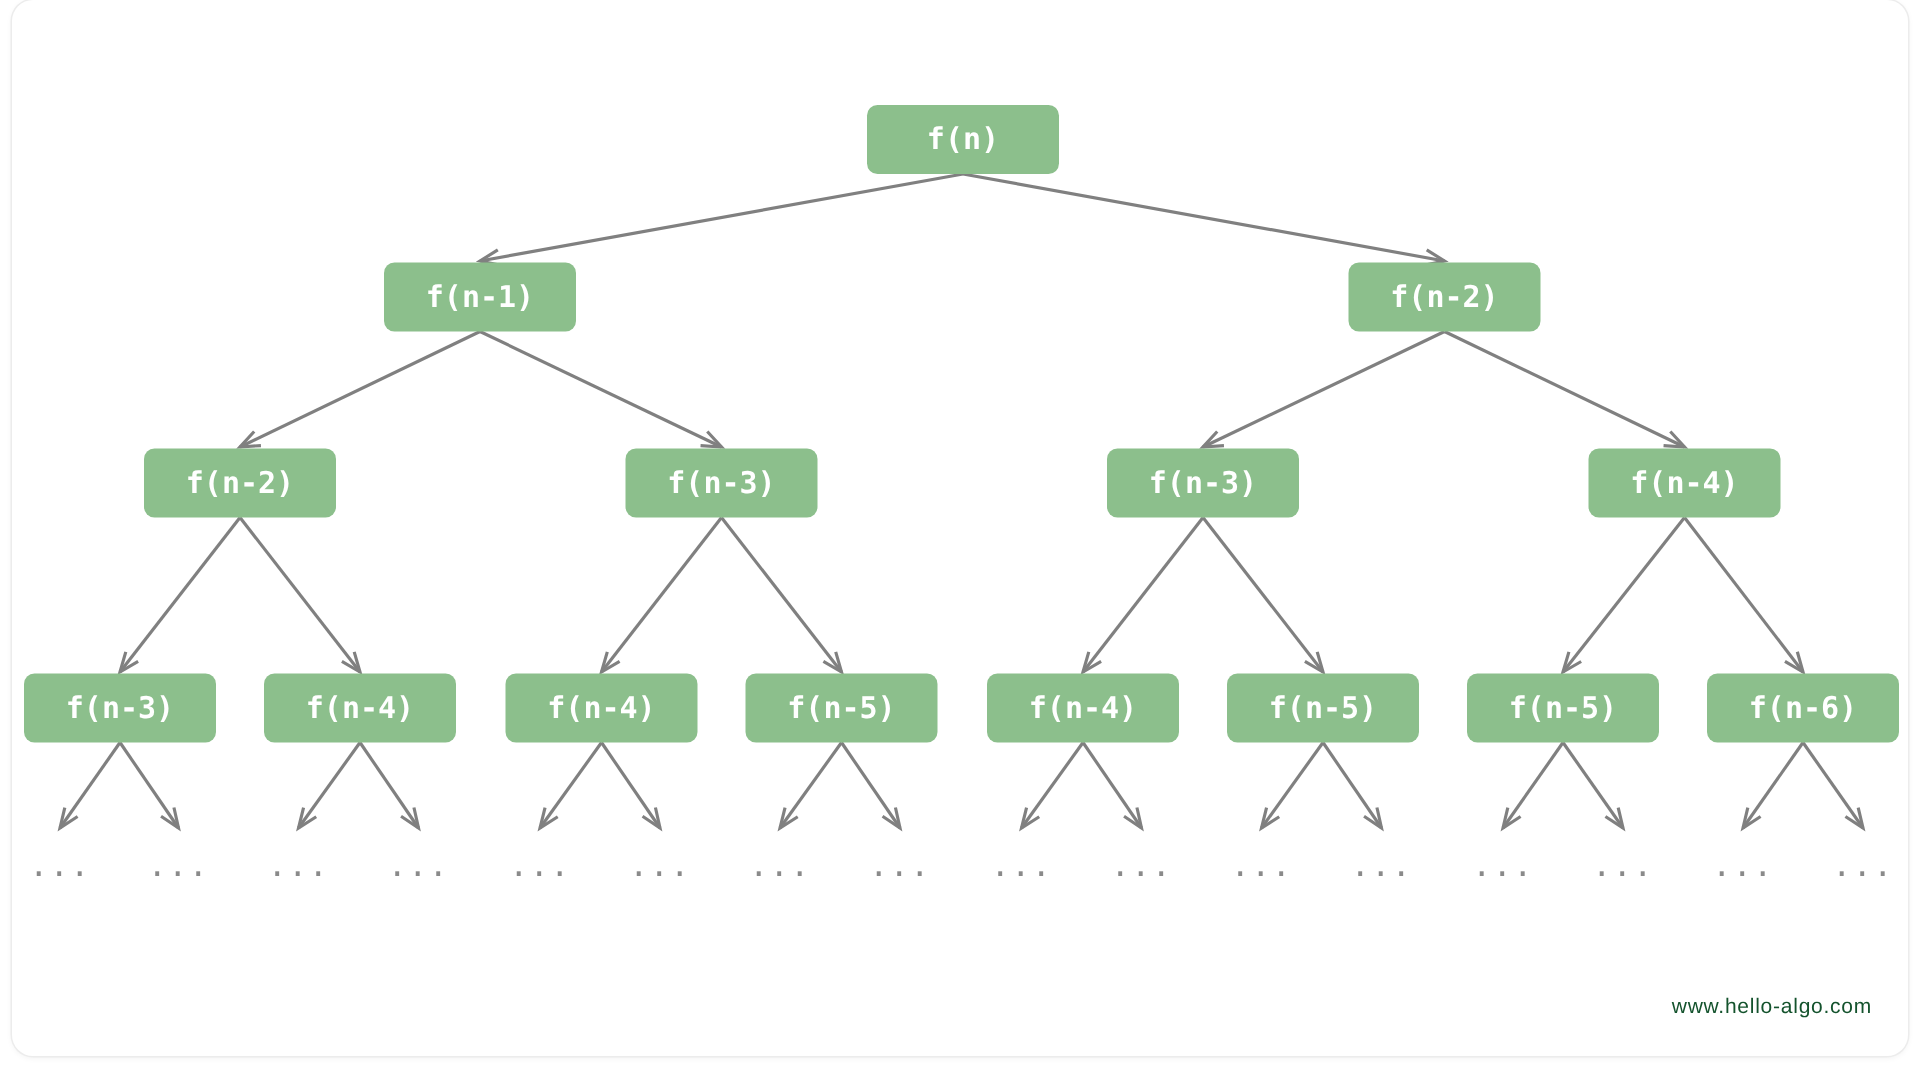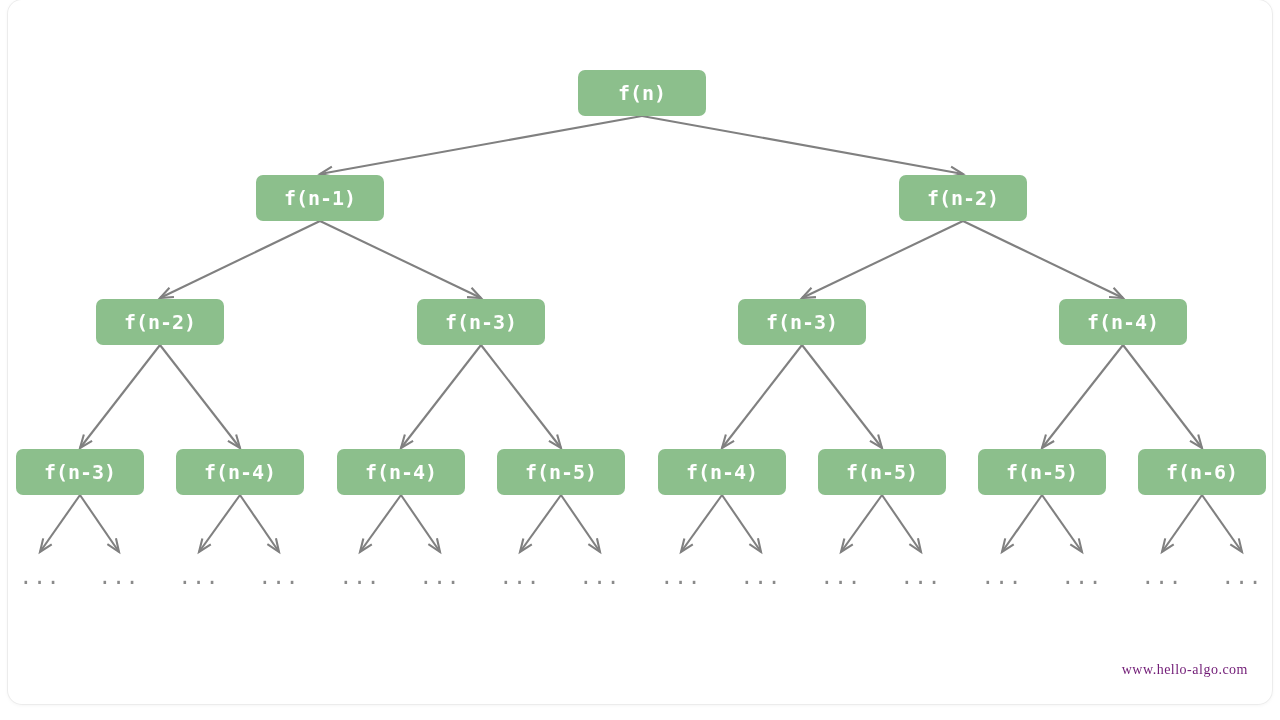--- a/index.html
+++ b/index.html
@@ -57,22 +57,22 @@
     font-family: "DejaVu Sans Mono", monospace;
     font-size: 21px;
     text-anchor: middle;
     dominant-baseline: middle;
     letter-spacing: 1px;
   }
   .watermark {
     position: absolute;
     right: 24px;
     bottom: 26px;
-    color: #701a75;
-    font-family: Liberation Serif, serif;
+    color: #14532d;
+    font-family: Liberation Sans, sans-serif;
     font-size: 14px;
     letter-spacing: 0.5px;
     white-space: nowrap;
   }
 </style>
 </head>
 <body>
 
 <div id="canvas">
   <svg id="tree-svg" width="1264" height="704">

